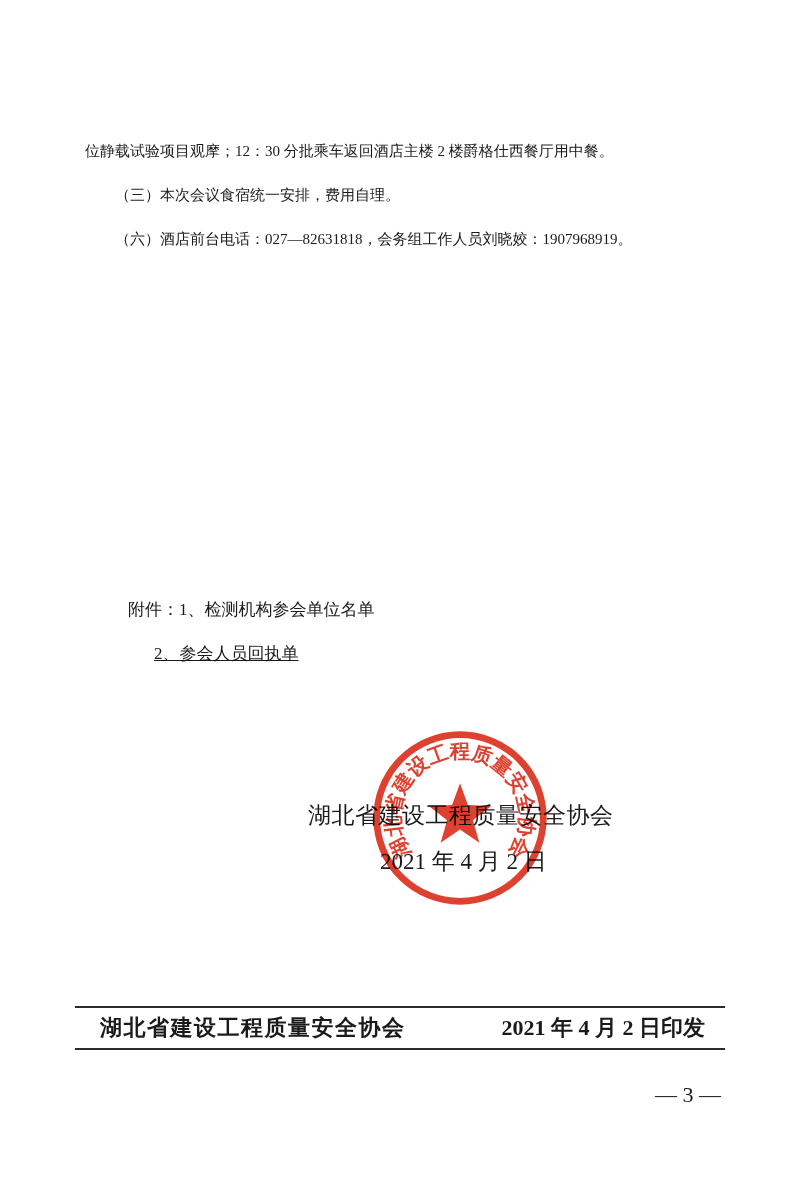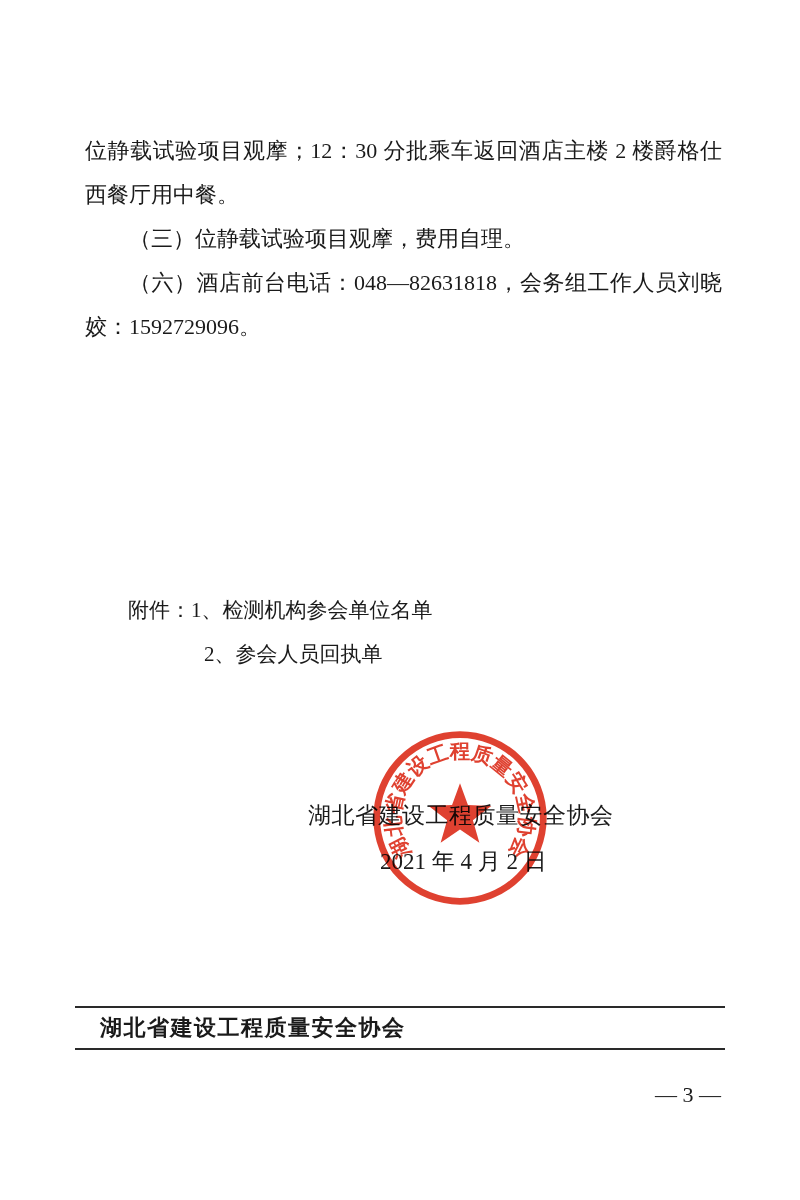--- a/index.html
+++ b/index.html
@@ -10,36 +10,36 @@
     background: #ffffff;
     overflow: hidden;
     font-family: "Liberation Serif", "DejaVu Serif", serif;
     color: #1a1a1a;
   }
   .body-text {
     position: absolute;
     left: 85px;
     top: 129px;
     width: 637px;
-    font-size: 22px;
+    font-size: 15px;
     line-height: 44px;
     text-align: justify;
     text-justify: inter-character;
   }
   .body-text p { margin: 0; }
   .body-text p.indent { text-indent: 2em; }
   .attachments {
     position: absolute;
     left: 128px;
     top: 588px;
-    font-size: 21px;
+    font-size: 17px;
     line-height: 44px;
   }
   .attachments p { margin: 0; }
-  .attachments p.attach-line-2 { margin-left: 76px; }
+  .attachments p.attach-line-2 { margin-left: 26px; text-decoration: underline; }
   .signature-block { position: absolute; left: 0; top: 700px; width: 800px; height: 240px; }
   .sig-org {
     position: absolute;
     left: 308px;
     top: 100px;
     font-size: 23px;
     letter-spacing: 0.5px;
     white-space: nowrap;
   }
   .sig-date {
@@ -89,22 +89,22 @@
     white-space: nowrap;
   }
 </style>
 </head>
 <body>
 
 <div class="page">
 
   <div class="body-text">
     <p>位静载试验项目观摩；12：30 分批乘车返回酒店主楼 2 楼爵格仕西餐厅用中餐。</p>
-    <p class="indent">（三）位静载试验项目观摩，费用自理。</p>
-    <p class="indent">（六）酒店前台电话：048—82631818，会务组工作人员刘晓姣：1592729096。</p>
+    <p class="indent">（三）本次会议食宿统一安排，费用自理。</p>
+    <p class="indent">（六）酒店前台电话：027—82631818，会务组工作人员刘晓姣：1907968919。</p>
   </div>
 
   <div class="attachments">
     <p class="attach-line-1">附件：1、检测机构参会单位名单</p>
     <p class="attach-line-2">2、参会人员回执单</p>
   </div>
 
   <div class="signature-block">
     <div class="sig-org">湖北省建设工程质量安全协会</div>
     <div class="sig-date">2021 年 4 月 2 日</div>
@@ -113,17 +113,18 @@
       <polygon points="95,59 103.2,81.7 127.3,82.5 108.3,97.3 115,120.5 95,107 75,120.5 81.7,97.3 62.7,82.5 86.8,81.7" fill="#dd3220"></polygon>
       <path id="sealArc" d="M 47.5 134.9 A 62 62 0 1 1 142.5 134.9" fill="none" stroke="none"></path>
       <text font-size="21" letter-spacing="0" fill="#dd3220">
         <textPath href="#sealArc" startOffset="50%" text-anchor="middle">湖北省建设工程质量安全协会</textPath>
       </text>
     </svg>
   </div>
 
   <div class="footer-bar">
     <span class="footer-org">湖北省建设工程质量安全协会</span>
+    <span class="footer-date">2021 年 4 月 2 日印发</span>
   </div>
 
   <div class="page-number">— 3 —</div>
 
 </div>
 
 </body></html>

